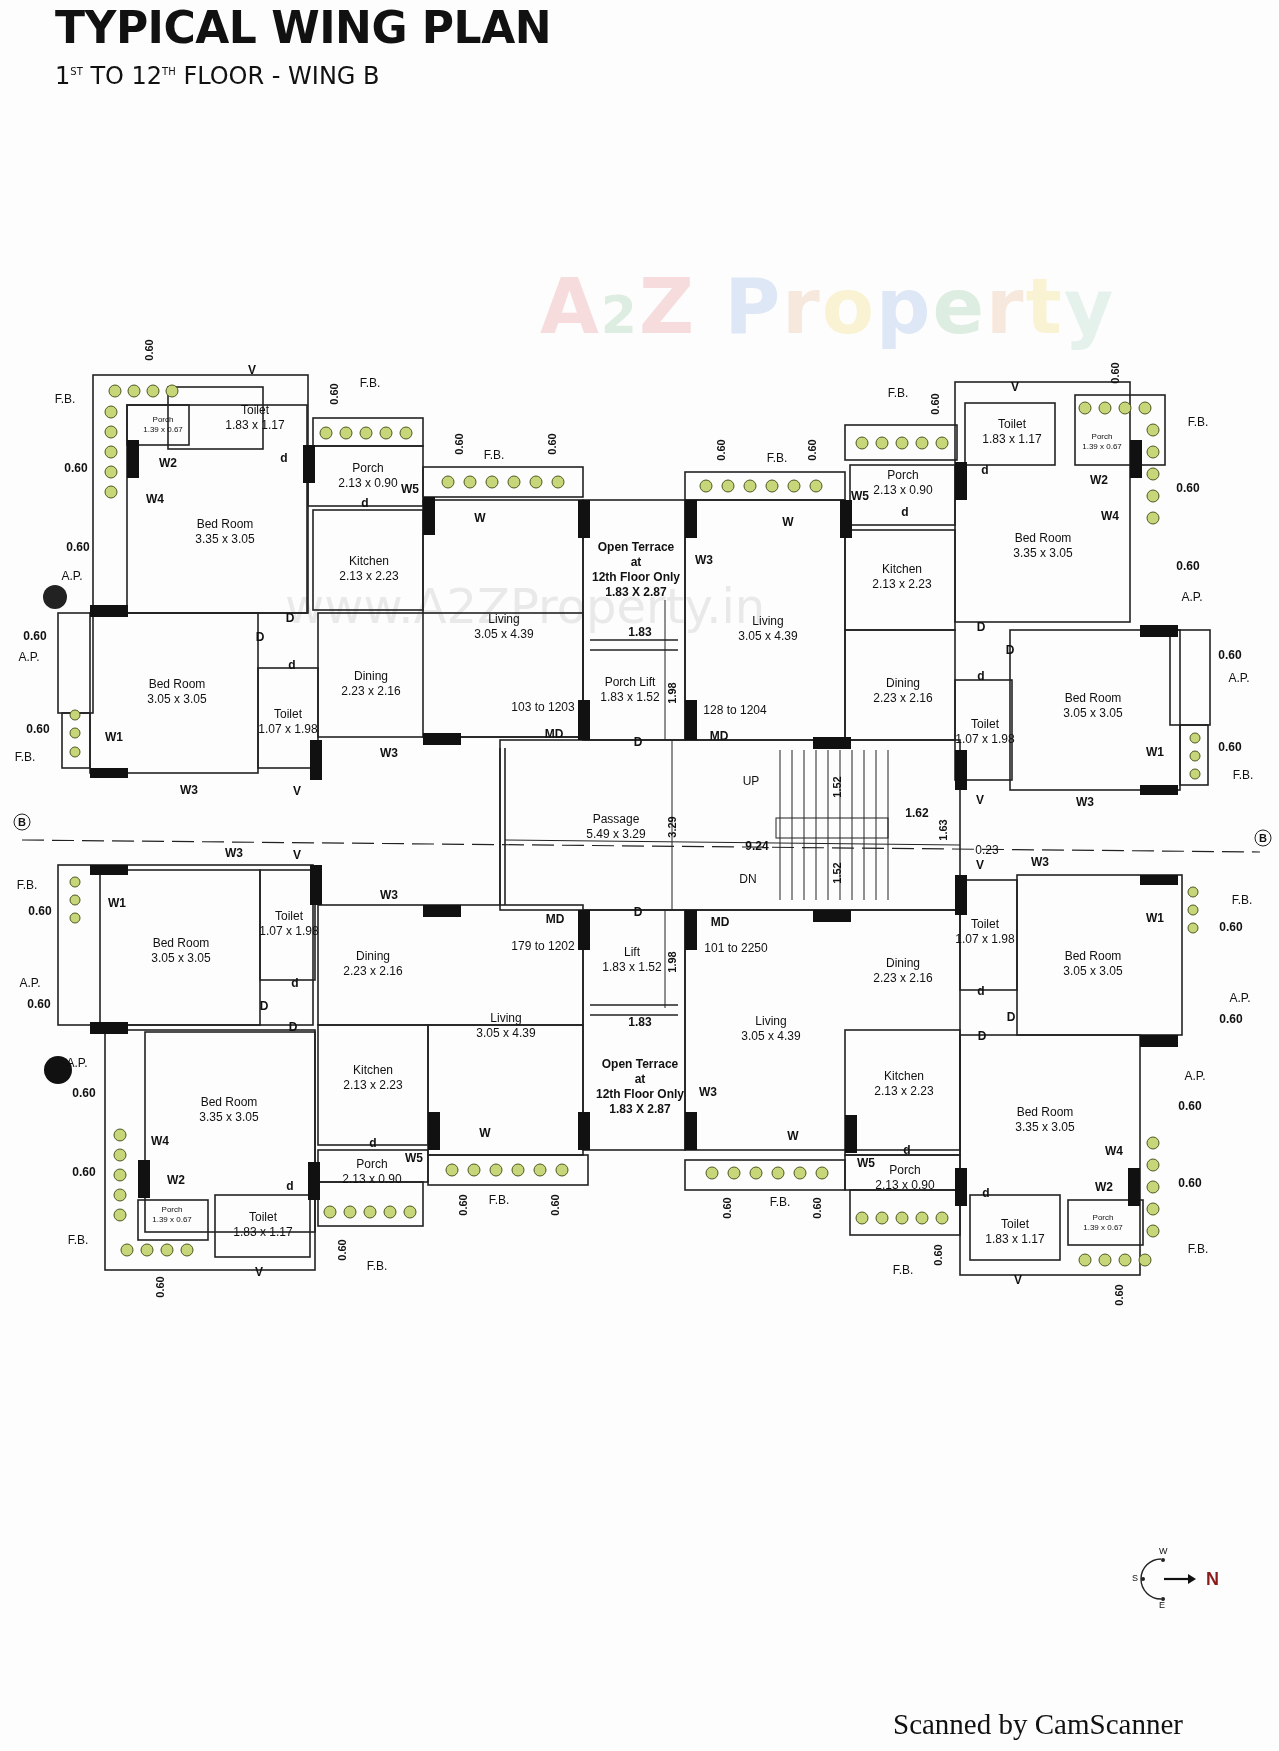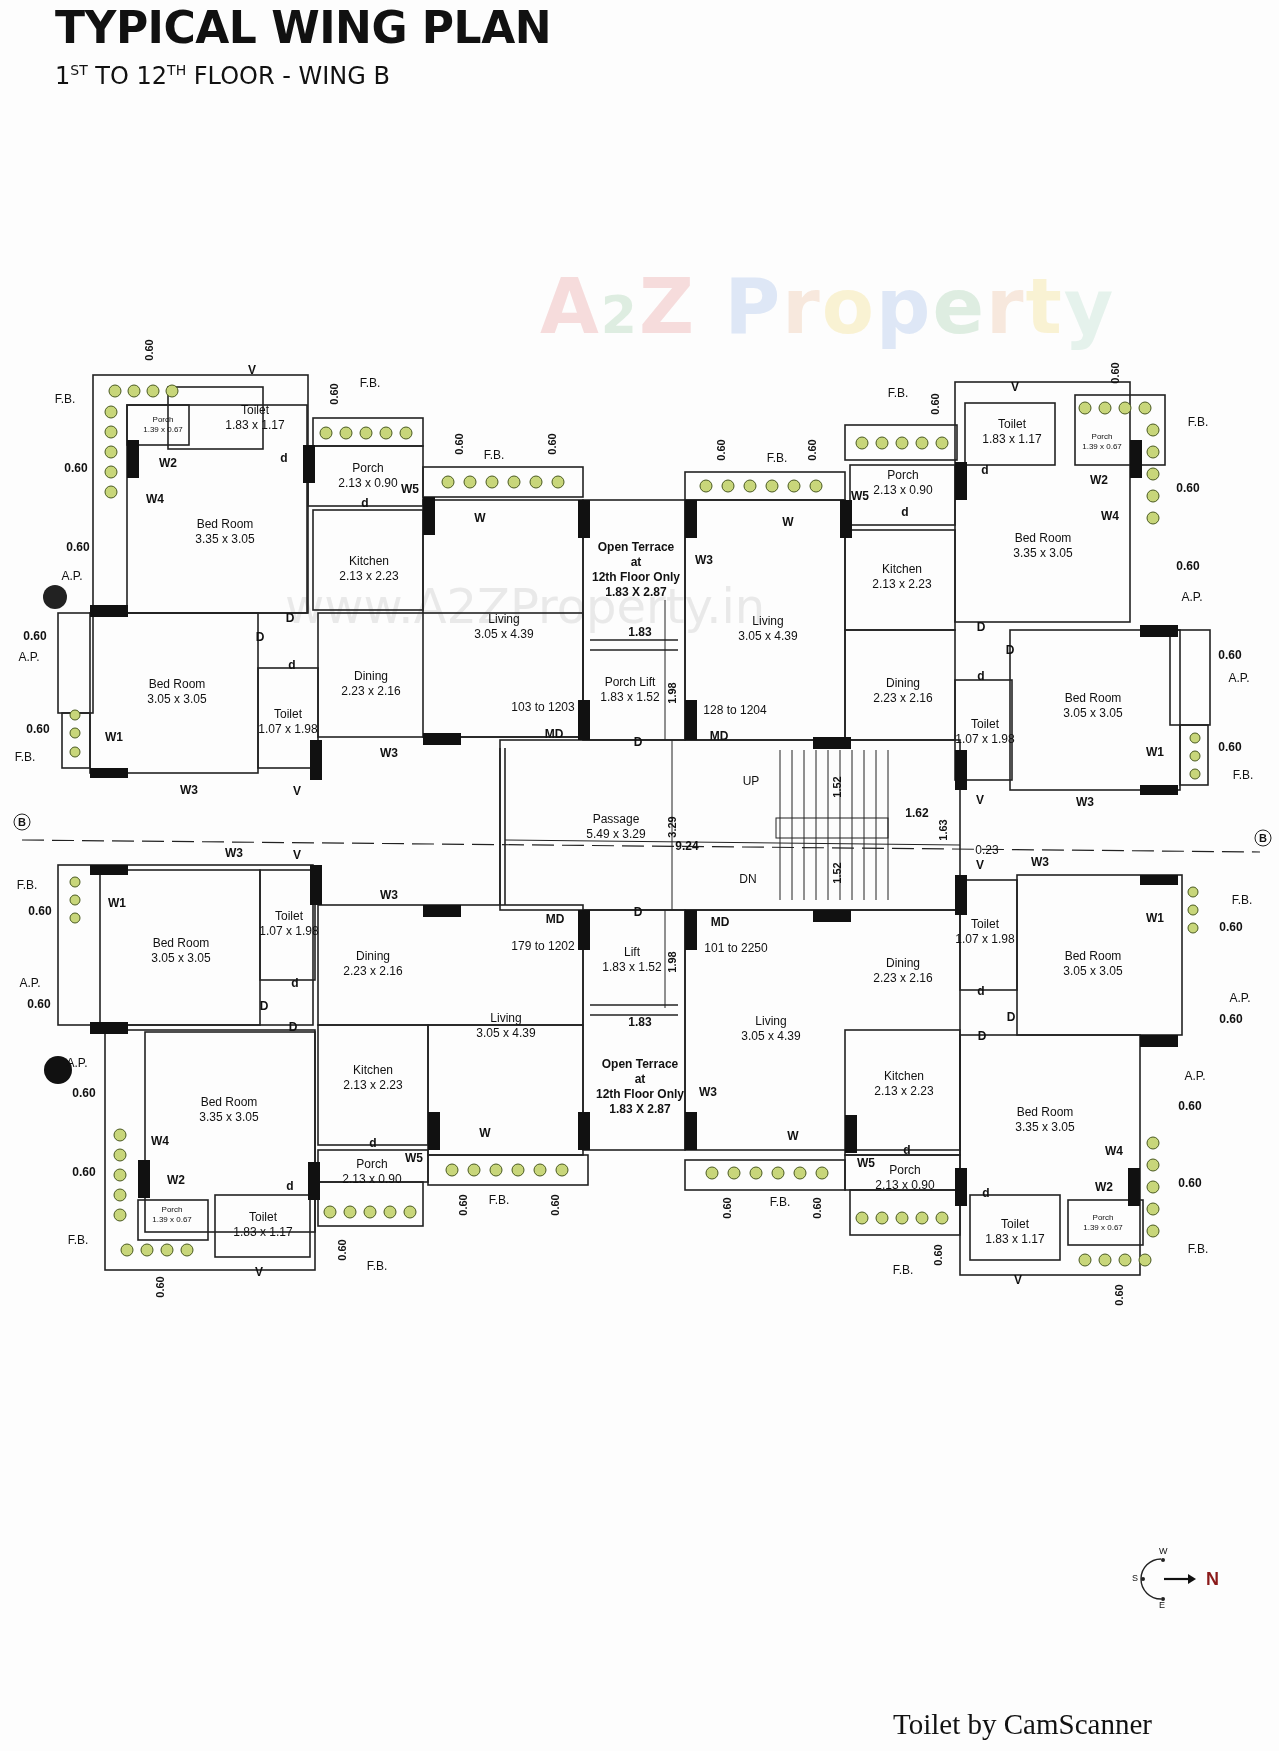--- a/index.html
+++ b/index.html
@@ -1,19 +1,19 @@
 <!DOCTYPE html>
 <html><head>
 <meta charset="utf-8">
 <style>
   html, body { margin:0; padding:0; }
   body { width:1279px; height:1751px; background:#fdfdfd; position:relative; overflow:hidden; font-family:"Liberation Sans", sans-serif; color:#111; }
   .title { position:absolute; left:55px; top:2px; font-family:"DejaVu Sans", sans-serif; font-weight:bold; font-size:44px; letter-spacing:-0.5px; }
   .subtitle { position:absolute; left:55px; top:62px; font-family:"DejaVu Sans", sans-serif; font-size:24px; }
-  .subtitle sup { font-size:14px; }
+  .subtitle sup { font-size:10px; }
   .watermark { position:absolute; left:540px; top:262px; font-family:"DejaVu Sans", sans-serif; font-weight:bold; font-size:76px; opacity:0.28; letter-spacing:2px; }
   .wm2 { position:absolute; left:285px; top:578px; font-family:"DejaVu Sans", sans-serif; font-size:48px; color:#ddd; opacity:0.6; }
   svg.plan { position:absolute; left:0; top:0; }
   .lbl { position:absolute; font-size:12px; text-align:center; line-height:15px; white-space:nowrap; transform:translate(-50%,-50%); }
   .lbl.small { font-size:8px; line-height:10px; }
   .lbl.bold { font-weight:bold; }
   .tag { position:absolute; font-size:12px; font-weight:bold; white-space:nowrap; transform:translate(-50%,-50%); }
   .vert { position:absolute; font-size:11px; font-weight:bold; transform:translate(-50%,-50%) rotate(-90deg); white-space:nowrap; }
   .compass { position:absolute; left:1128px; top:1548px; width:110px; height:80px; }
   .scanned { position:absolute; left:893px; top:1708px; font-family:"Liberation Serif", serif; font-size:29px; }
@@ -438,21 +438,21 @@
     <div>12th Floor Only</div>
     <div>1.83 X 2.87</div>
   </div>
 <div class="tag" style="left:751px;top:781px;font-weight:normal">UP</div>
 <div class="tag" style="left:748px;top:879px;font-weight:normal">DN</div>
 <div class="tag" style="left:640px;top:632px">1.83</div>
 <div class="tag" style="left:640px;top:1022px">1.83</div>
 <div class="vert" style="left:672px;top:693px">1.98</div>
 <div class="vert" style="left:672px;top:962px">1.98</div>
 <div class="vert" style="left:672px;top:827px">3.29</div>
-<div class="tag" style="left:687px;top:846px">9.24</div>
+<div class="tag" style="left:757px;top:846px">9.24</div>
 <div class="vert" style="left:837px;top:787px">1.52</div>
 <div class="vert" style="left:837px;top:873px">1.52</div>
 <div class="tag" style="left:917px;top:813px;font-weight:bold">1.62</div>
 <div class="vert" style="left:943px;top:830px">1.63</div>
 <div class="tag" style="left:987px;top:850px;font-weight:normal">0.23</div>
 
 <div class="tag" style="left:65px;top:399px;font-weight:normal">F.B.</div>
 <div class="tag" style="left:370px;top:383px;font-weight:normal">F.B.</div>
 <div class="tag" style="left:494px;top:455px;font-weight:normal">F.B.</div>
 <div class="tag" style="left:777px;top:458px;font-weight:normal">F.B.</div>
@@ -587,13 +587,13 @@
     <circle cx="35" cy="51" r="2" fill="#222"></circle>
     <line x1="36" y1="31" x2="60" y2="31" stroke="#111" stroke-width="2.2"></line>
     <polygon points="60,26 68,31 60,36" fill="#111"></polygon>
   </svg>
   <div style="position:absolute;left:31px;top:-2px;font-size:9px">W</div>
   <div style="position:absolute;left:4px;top:25px;font-size:9px">S</div>
   <div style="position:absolute;left:31px;top:52px;font-size:9px">E</div>
   <div style="position:absolute;left:78px;top:21px;font-size:18px;font-weight:bold;color:#8b1a1a">N</div>
 </div>
 
-<div class="scanned">Toilet by CamScanner</div>
+<div class="scanned">Scanned by CamScanner</div>
 
 </body></html>

